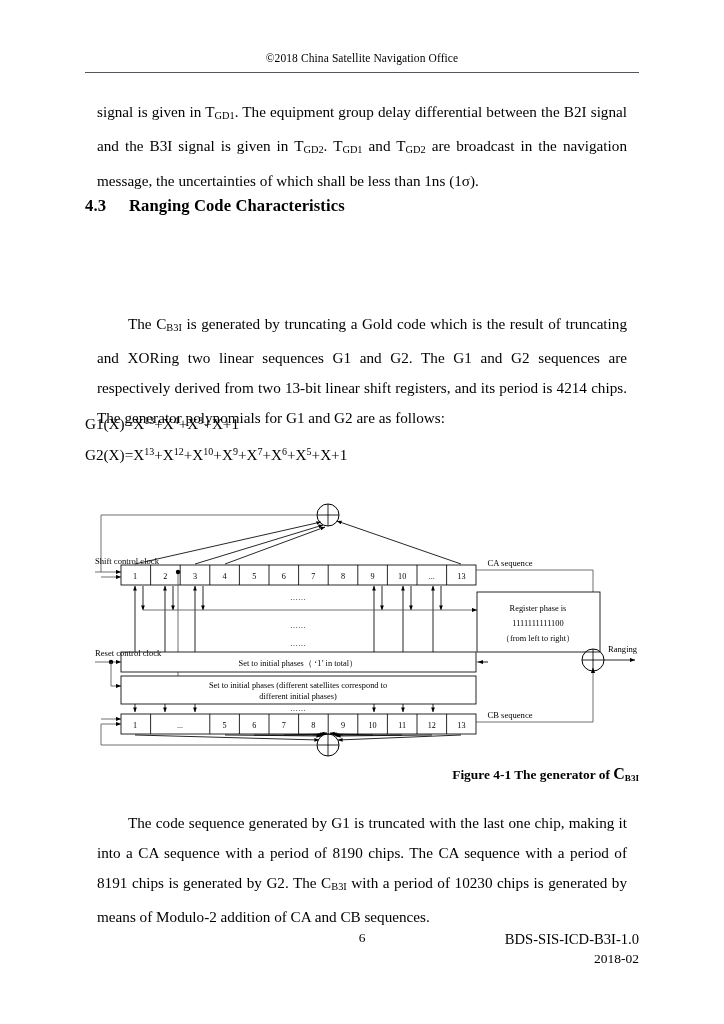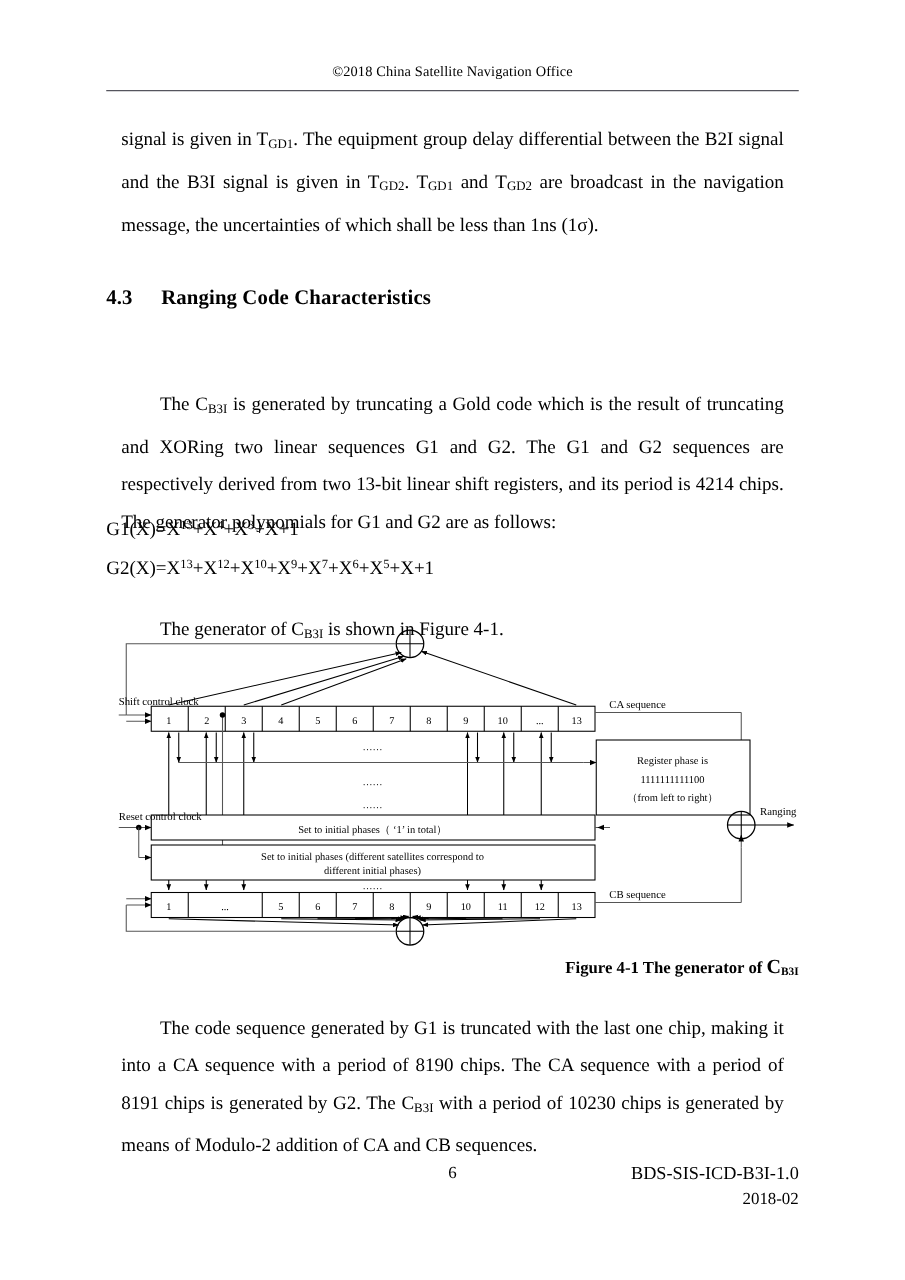--- a/index.html
+++ b/index.html
@@ -57,21 +57,21 @@
 
   
   .sec-head {
     position: absolute;
     left: 85px; top: 196px;
     width: 554px;
     font-size: 16.6px;
     font-weight: bold;
     letter-spacing: 0.1px;
   }
-  .sec-head .num { display: inline-block; width: 44px; margin-top: 32px; }
+  .sec-head .num { display: inline-block; width: 44px; }
 
   
   .eq {
     position: absolute;
     left: 85px;
     width: 554px;
     text-align: left;
     font-size: 15.2px;
   }
 
@@ -138,23 +138,20 @@
   </div>
 
   <div class="eq" style="top:415px;">
     <span>G1(X)=X</span><span id="g1-terms"><sup>13</sup>+X<sup>4</sup>+X<sup>3</sup></span><span>+X+1</span>
   </div>
 
   <div class="eq" style="top:446px;">
     <span>G2(X)=X</span><span id="g2-terms"><sup>13</sup>+X<sup>12</sup>+X<sup>10</sup>+X<sup>9</sup>+X<sup>7</sup>+X<sup>6</sup>+X<sup>5</sup></span><span>+X+1</span>
   </div>
 
-  <div class="body-text para-indent nojust" style="top:477px;">
-    <p><span>The generator of C</span><sub>B3I</sub><span> is shown in Figure 4-1.</span></p>
-  </div>
 
   <div class="figure">
     <svg width="554" height="260" viewBox="0 0 554 260">
       <defs>
         <marker id="ah" markerWidth="7" markerHeight="7" refX="6.2" refY="2.6" orient="auto">
           <path d="M0,0 L6.4,2.6 L0,5.2 z" fill="#000"></path>
         </marker>
         <marker id="ahs" markerWidth="6" markerHeight="6" refX="5.4" refY="2.2" orient="auto">
           <path d="M0,0 L5.6,2.2 L0,4.4 z" fill="#000"></path>
         </marker>

